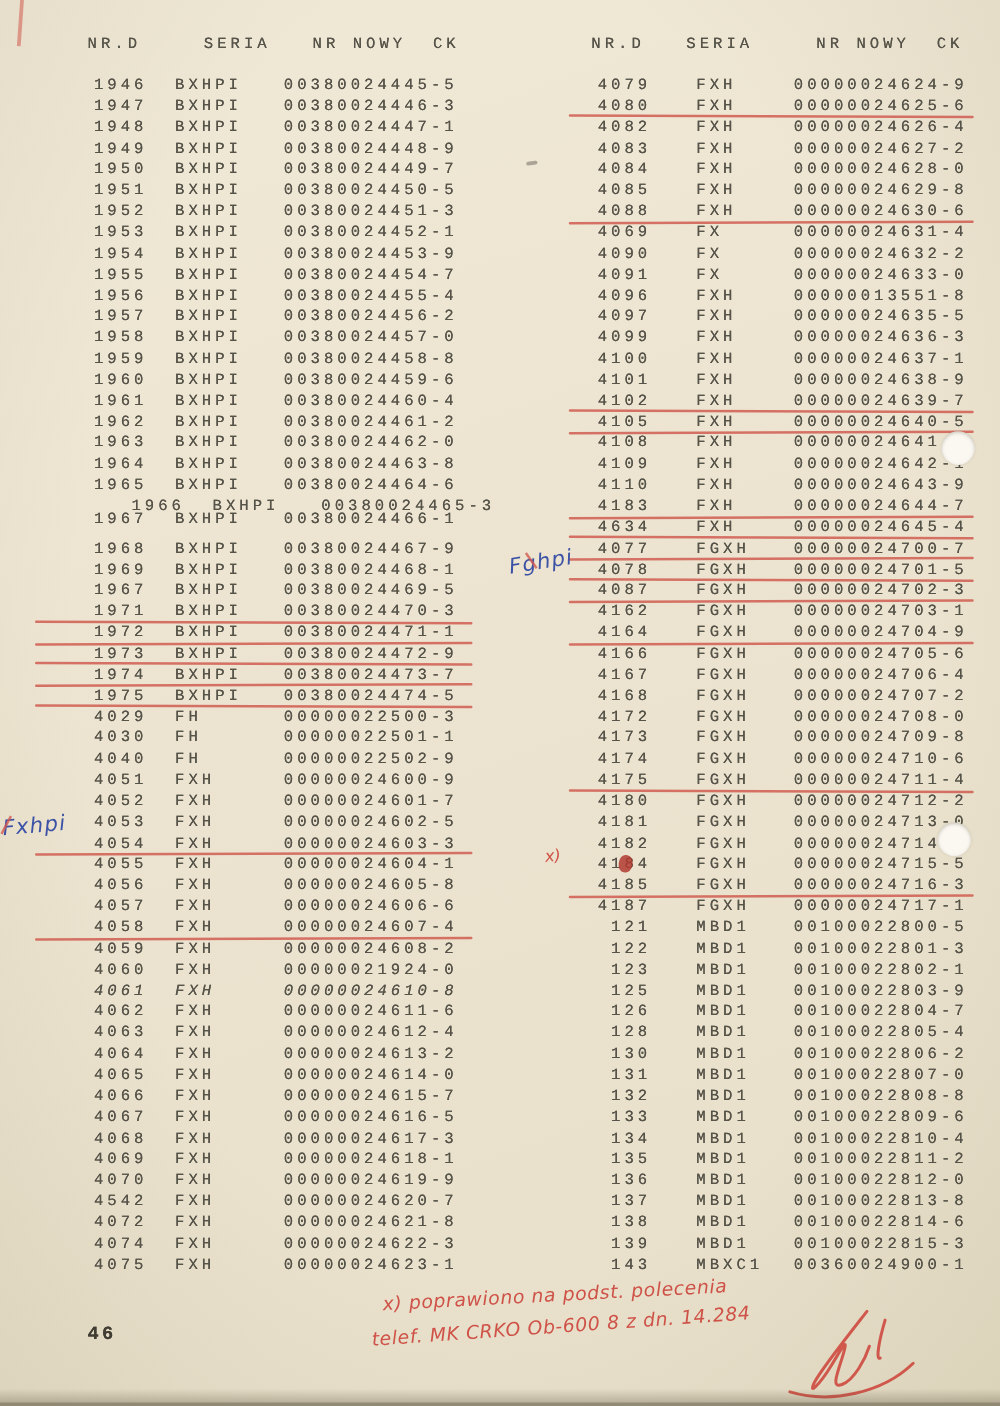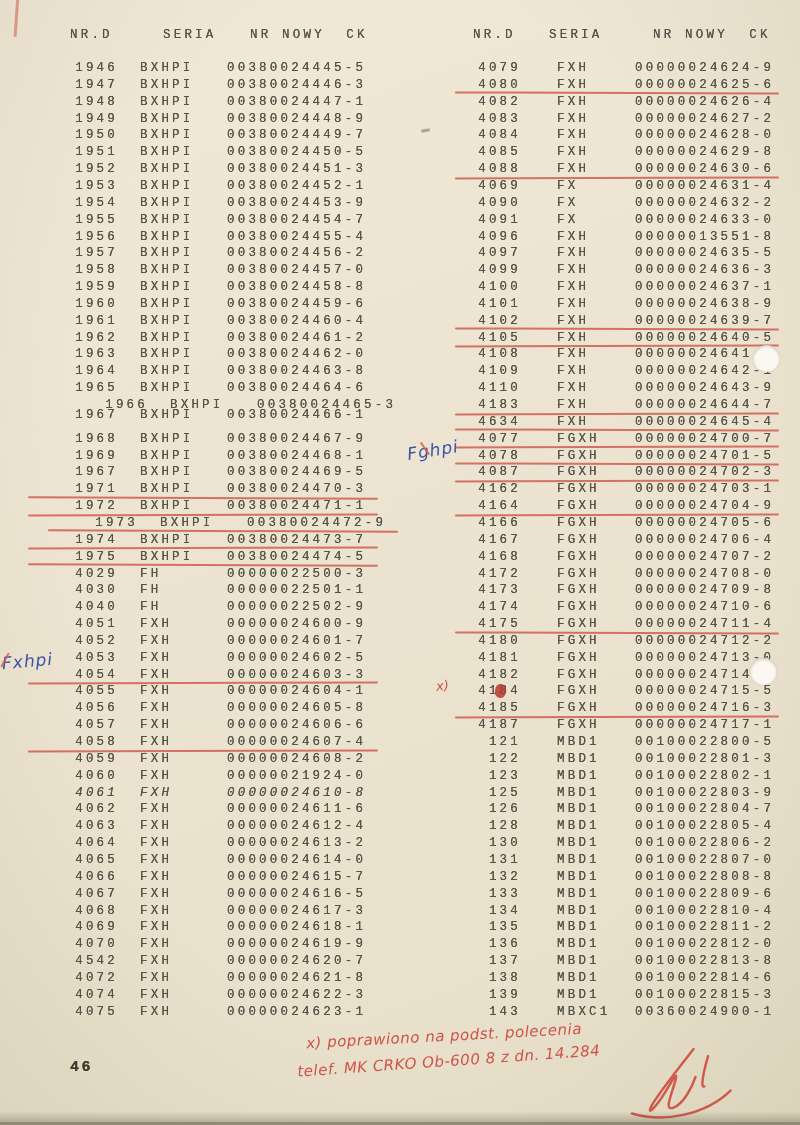--- a/index.html
+++ b/index.html
@@ -203,21 +203,21 @@
       <span class="t seria">BXHPI</span>
       <span class="t val">00380024470-3</span>
       <div class="ul" style="transform: rotate(0.22deg);"></div>
     </div>
     <div class="row" style="top: 438.1px;">
       <span class="t nr">1972</span>
       <span class="t seria">BXHPI</span>
       <span class="t val">00380024471-1</span>
       <div class="ul" style="transform: rotate(-0.18deg);"></div>
     </div>
-    <div class="row" style="top: 454.95px; margin-left: 20px;">
+    <div class="row" style="top: 454.95px;">
       <span class="t nr">1973</span>
       <span class="t seria">BXHPI</span>
       <span class="t val">00380024472-9</span>
       <div class="ul" style="transform: rotate(0.22deg);"></div>
     </div>
     <div class="row" style="top: 471.8px;">
       <span class="t nr">1974</span>
       <span class="t seria">BXHPI</span>
       <span class="t val">00380024473-7</span>
       <div class="ul" style="transform: rotate(-0.18deg);"></div>

